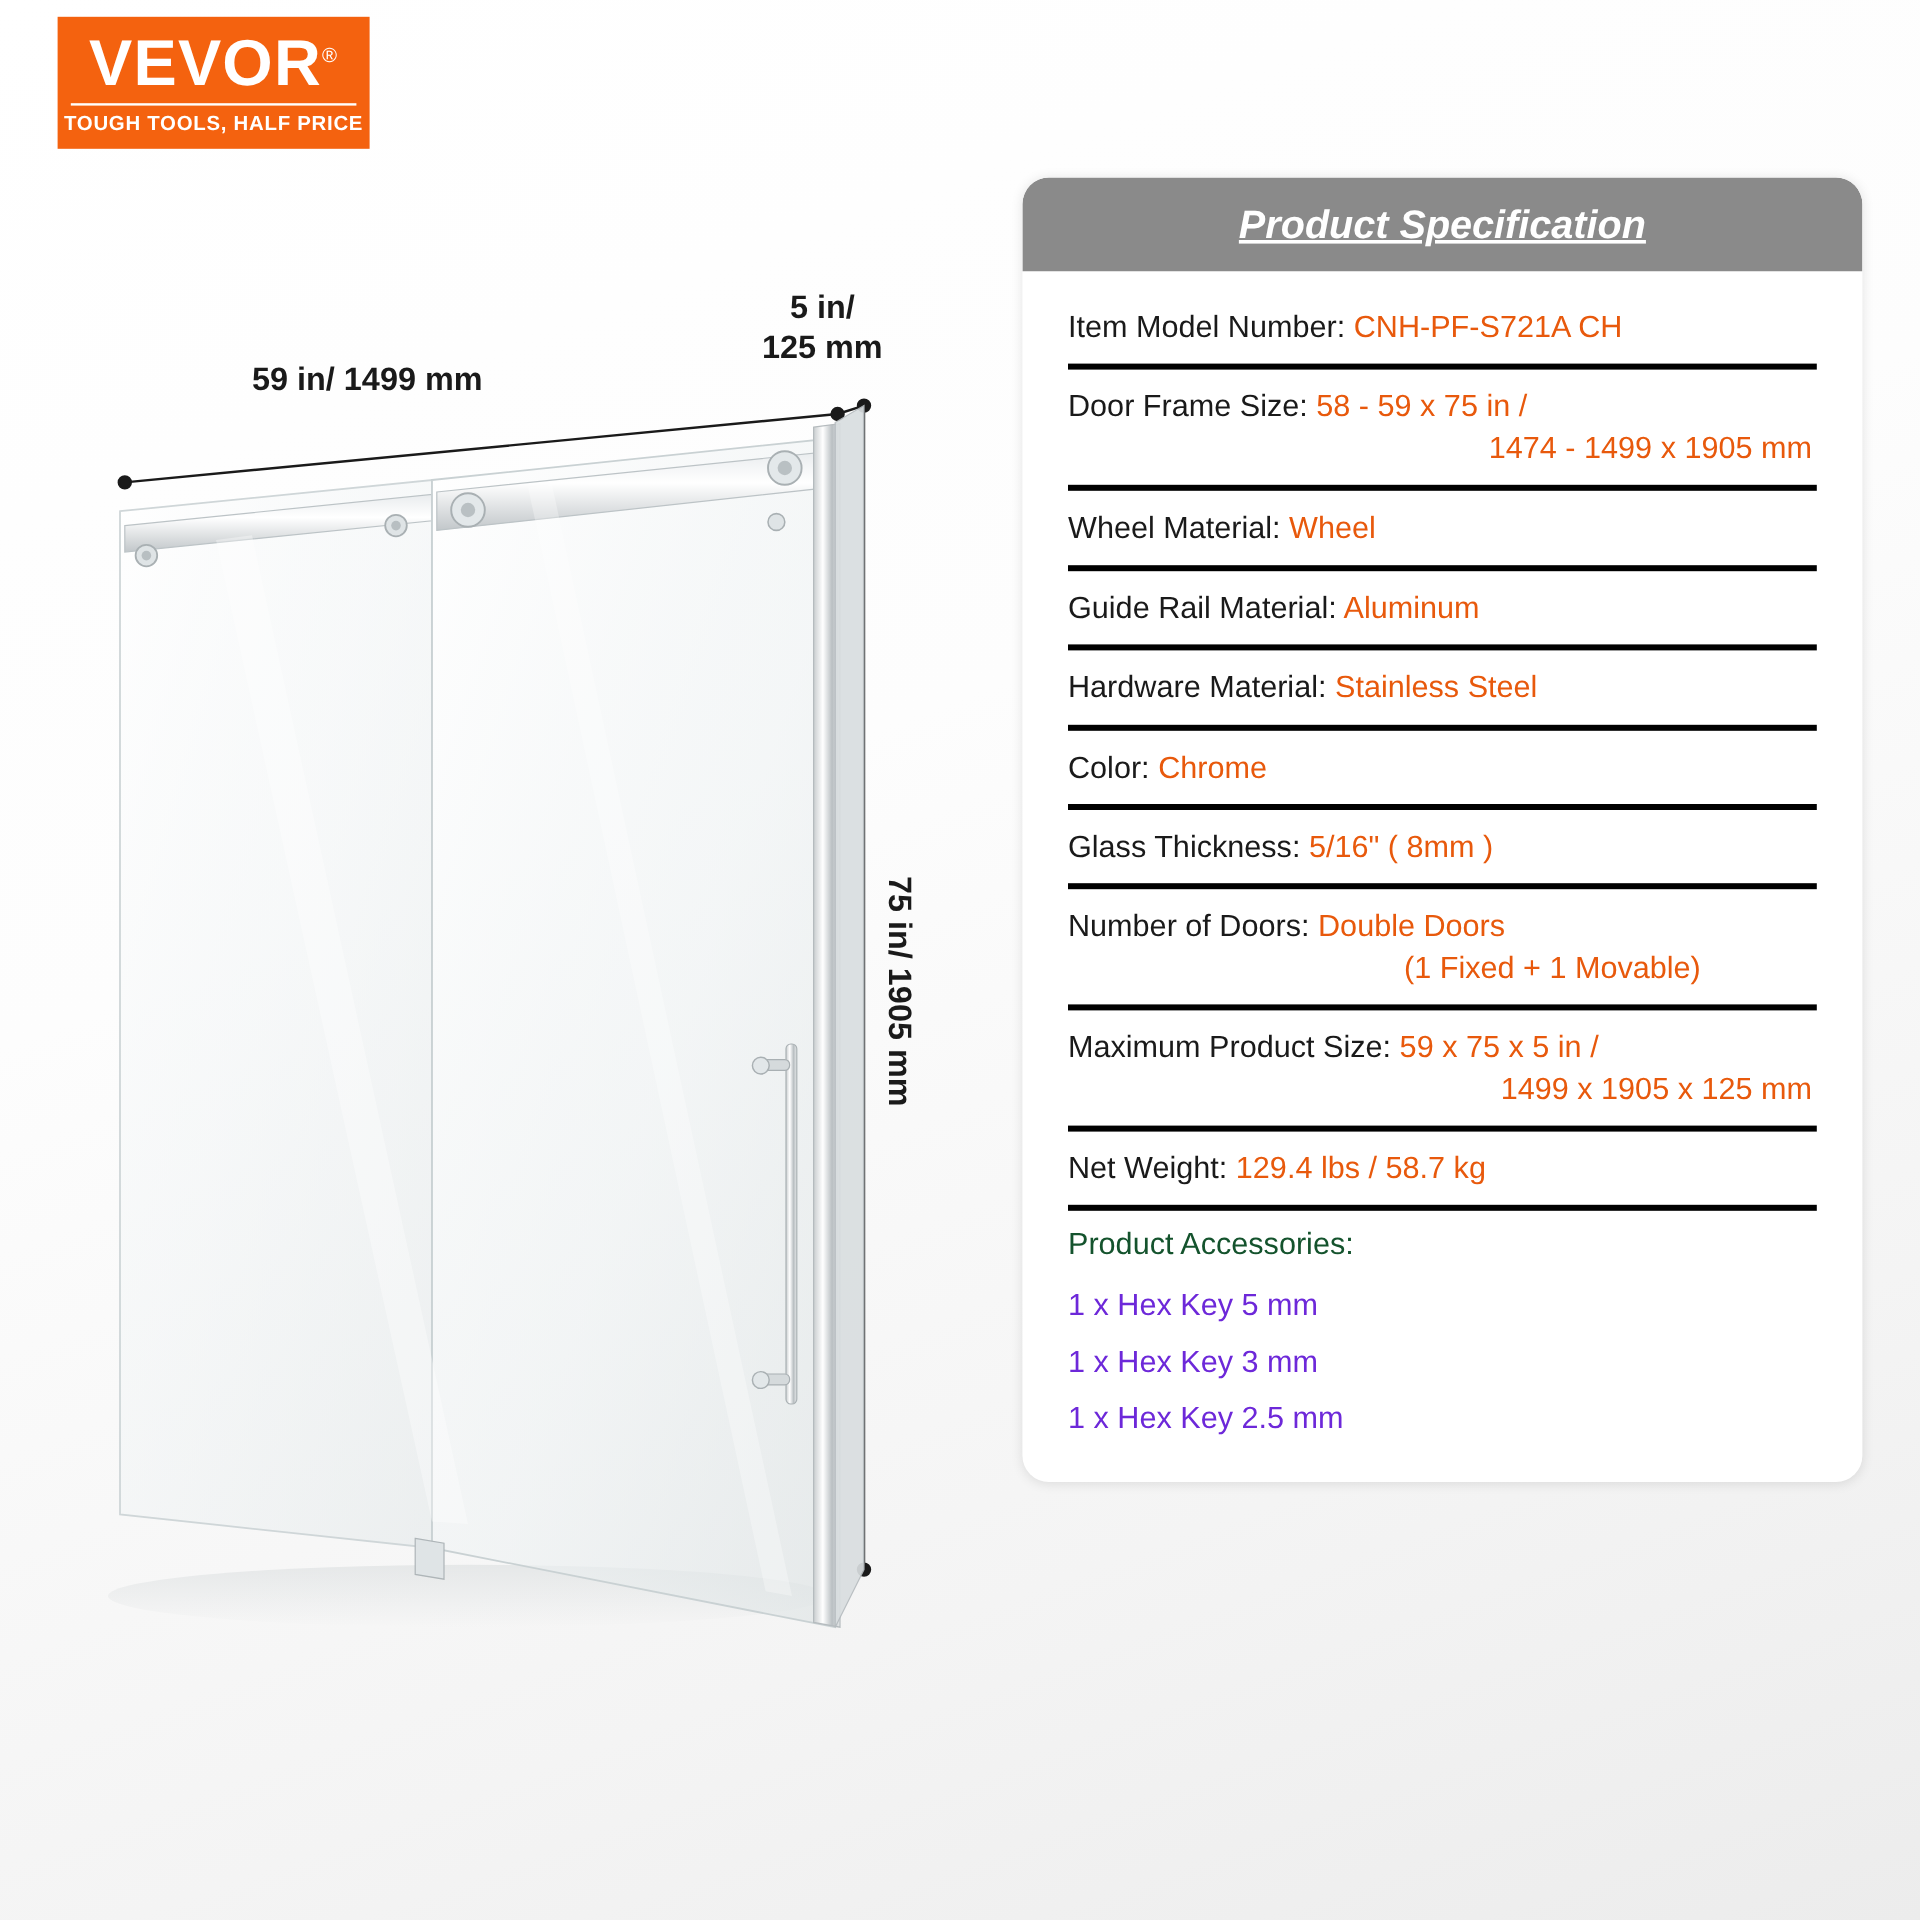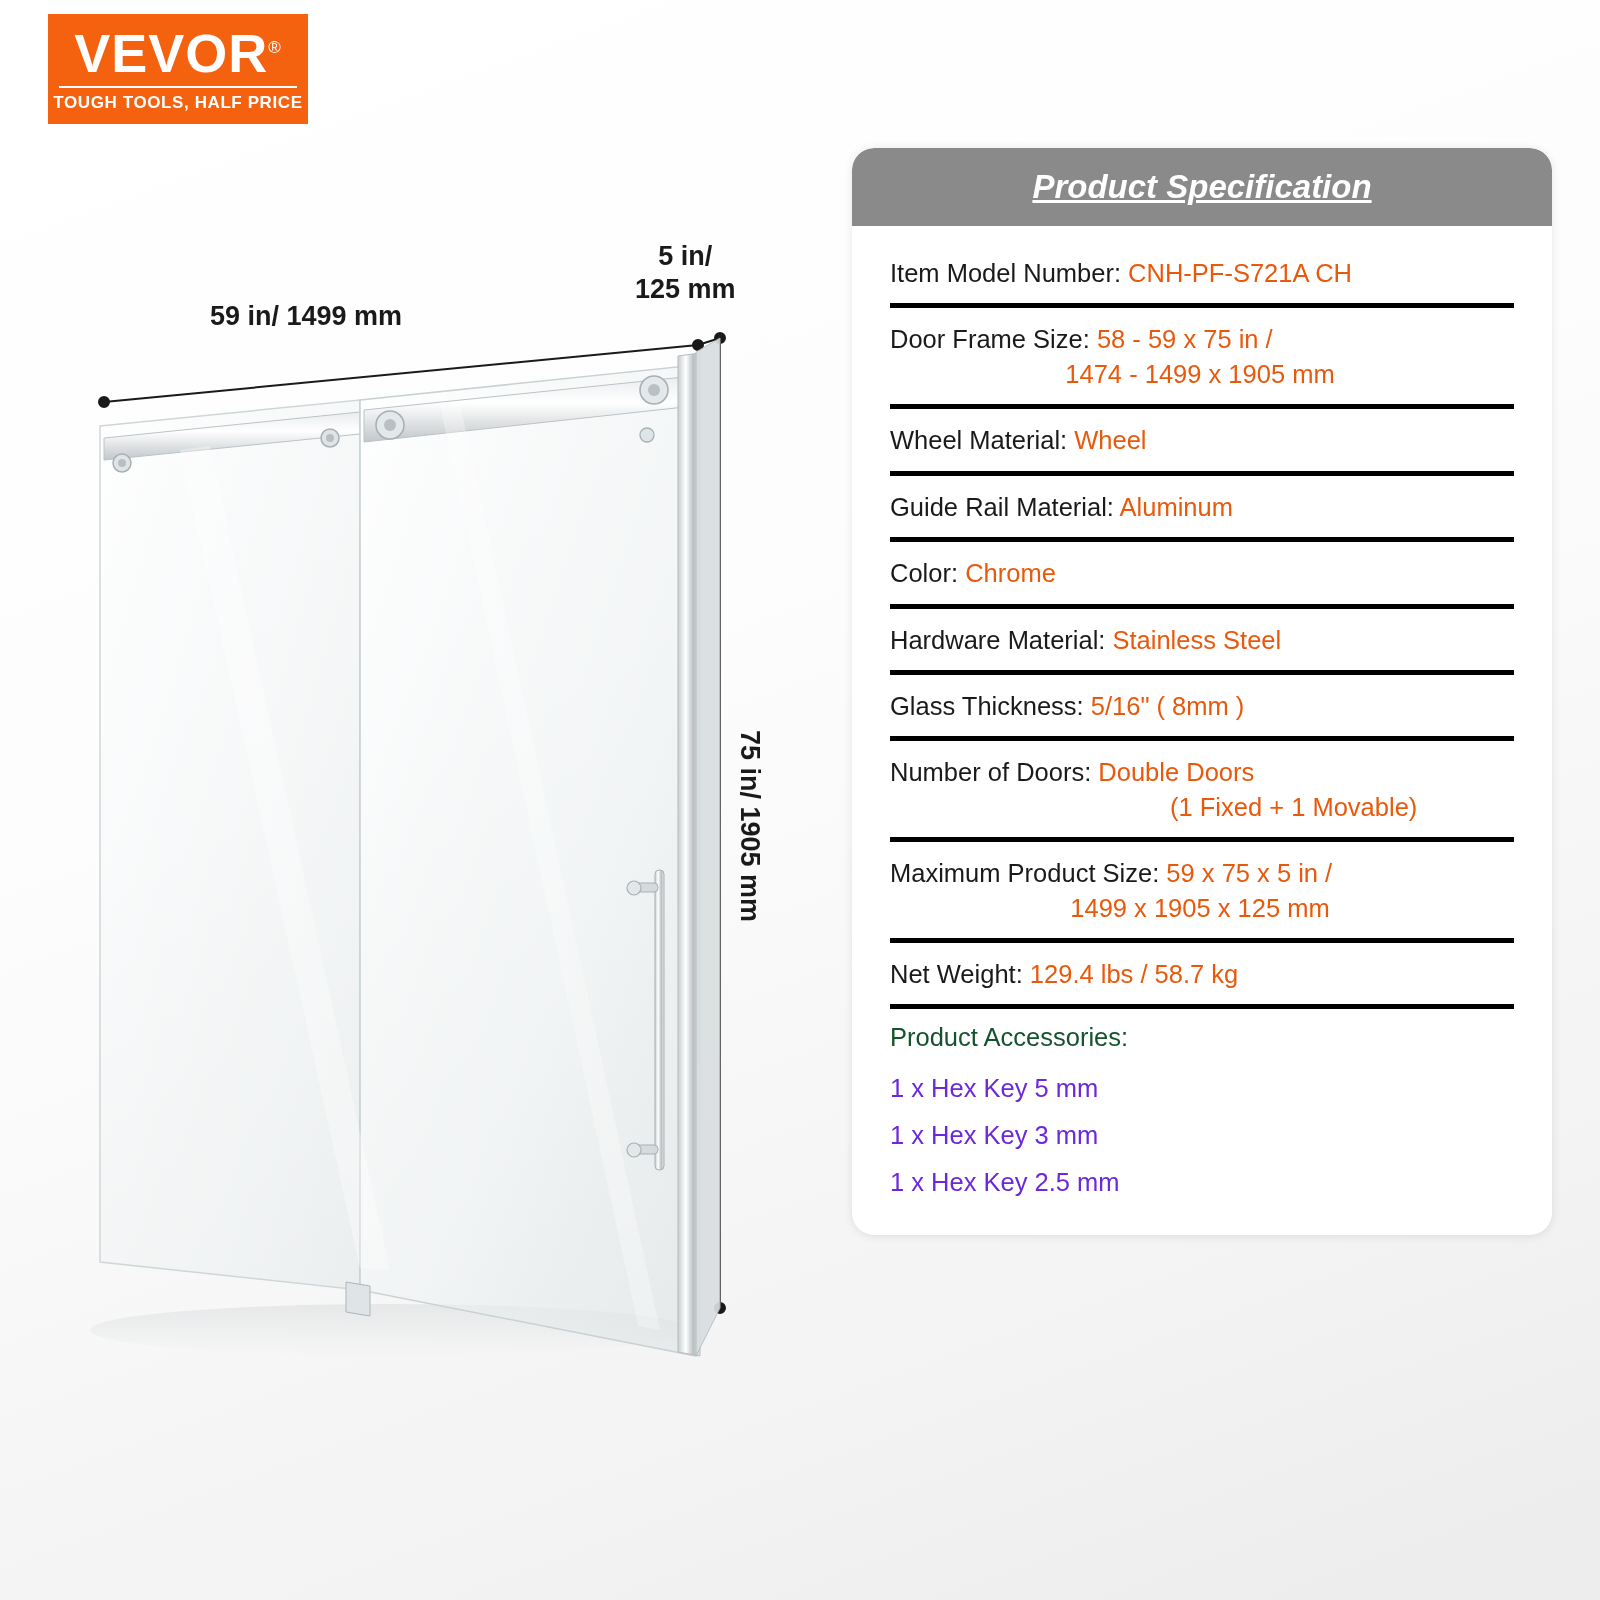--- a/index.html
+++ b/index.html
@@ -135,21 +135,21 @@
     border-bottom: 5px solid #000000;
     font-size: 25.5px;
     color: #1a1a1a;
     line-height: 1.35;
   }
   .spec-row .val {
     color: #e8590c;
   }
   .cont {
     display: block;
-    text-align: center;
+    text-align: right;
     color: #e8590c;
     padding-right: 4px;
   }
   .cont2 {
     display: block;
     color: #e8590c;
     padding-left: 280px;
   }
   .acc-title {
     font-size: 25.5px;
@@ -289,27 +289,27 @@
         <span>Wheel Material:</span>
         <span class="val">Wheel</span>
       </div>
 
       <div class="spec-row">
         <span>Guide Rail Material:</span>
         <span class="val">Aluminum</span>
       </div>
 
       <div class="spec-row">
+        <span>Hardware Material:</span>
+        <span class="val">Stainless Steel</span>
+      </div>
+
+      <div class="spec-row">
         <span>Color:</span>
         <span class="val">Chrome</span>
-      </div>
-
-      <div class="spec-row">
-        <span>Hardware Material:</span>
-        <span class="val">Stainless Steel</span>
       </div>
 
       <div class="spec-row">
         <span>Glass Thickness:</span>
         <span class="val">5/16" ( 8mm )</span>
       </div>
 
       <div class="spec-row">
         <span>Number of Doors:</span>
         <span class="val">Double Doors</span>

